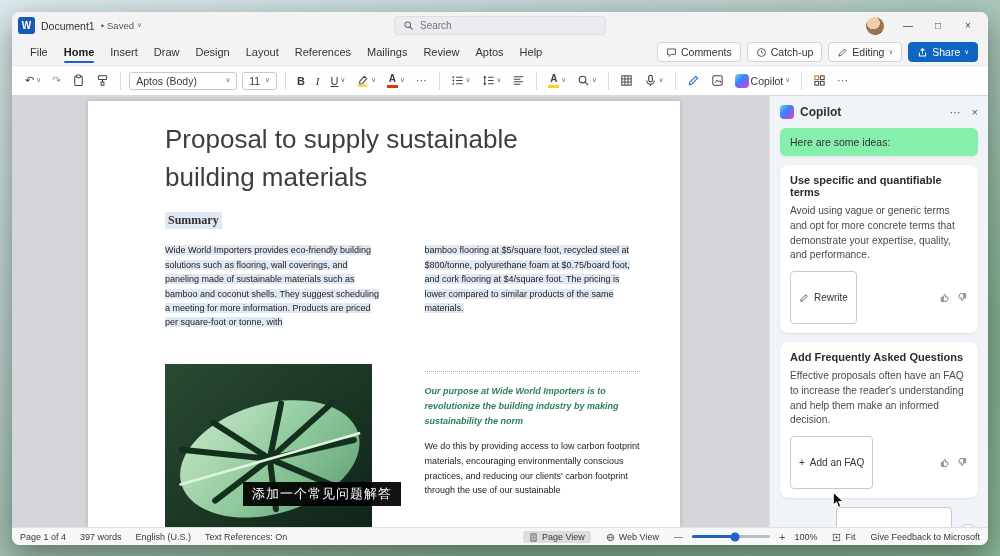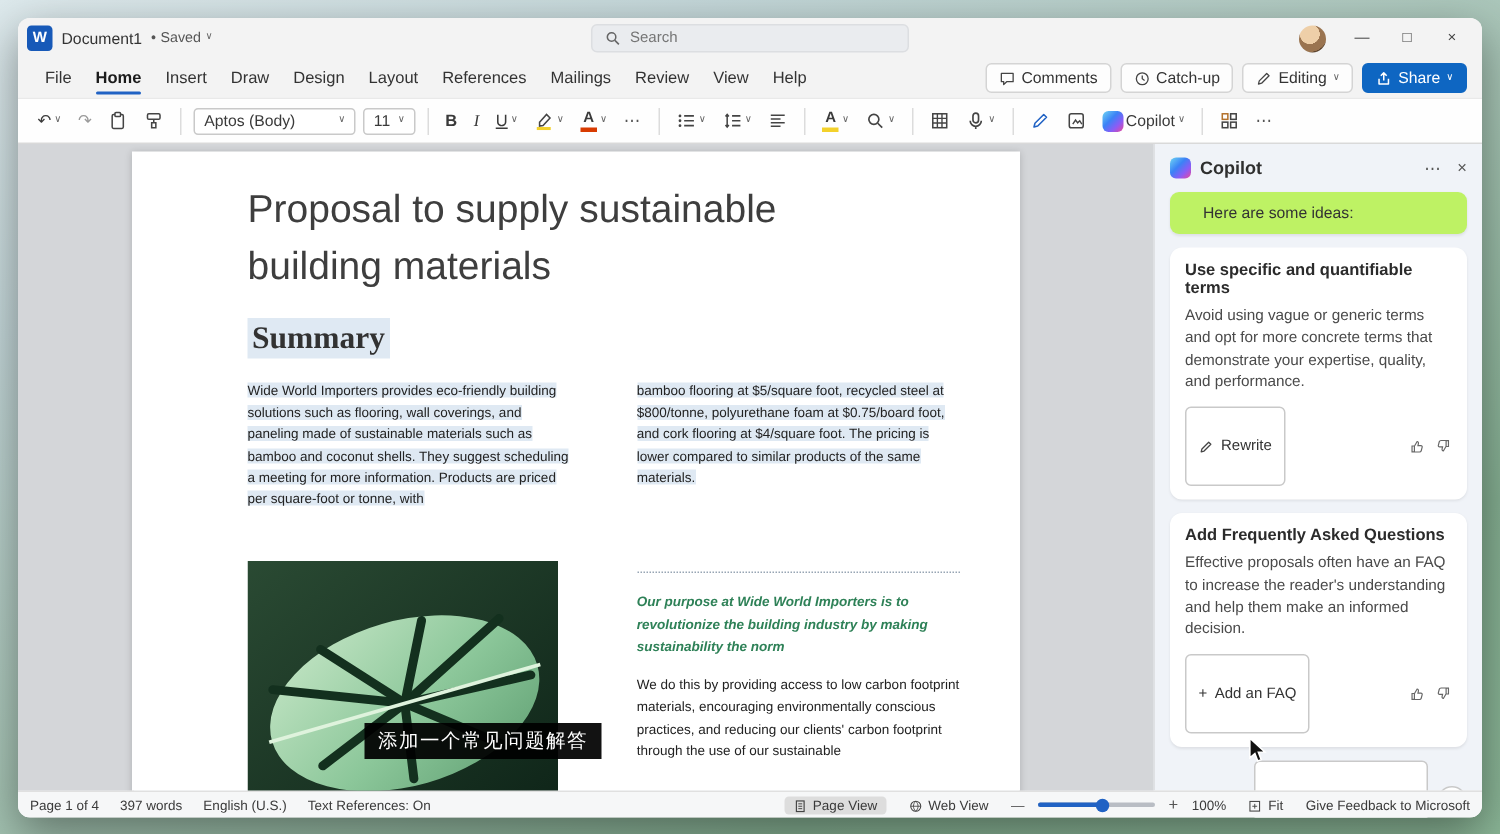--- a/index.html
+++ b/index.html
@@ -38,35 +38,35 @@
 .a-color .bar{width:11px;height:3px;margin-top:1px}
 .bar-red{background:#d83b01}
 .bar-yel{background:#f3d12b}
 .copilot-logo{width:14px;height:14px;border-radius:4px;background:linear-gradient(135deg,#6fd6f3 0%,#3b82f6 40%,#8b5cf6 70%,#ec4899 100%);flex:0 0 auto}
 .ellipsis{font-size:11px;color:#555;letter-spacing:1px}
 
 .main{flex:1;display:flex;min-height:0}
 .canvas{flex:1;background:#d4d6d9;position:relative;overflow:hidden}
 .page{position:absolute;left:76px;top:5px;width:592px;bottom:-20px;background:#fff;box-shadow:0 0 5px rgba(0,0,0,.18);padding:20px 40px 0 77px}
 .doc-h1{font-family:Liberation Sans, sans-serif;font-size:26px;font-weight:400;color:#3e3e3e;line-height:1.45;max-width:420px}
-.doc-h2{display:inline-block;font-family:"Liberation Serif",serif;font-size:21px;font-weight:bold;color:#323232;background:#dfe9f3;padding:1px 3px;margin-top:16px}
+.doc-h2{display:inline-block;font-family:"Liberation Serif",serif;font-size:12px;font-weight:bold;color:#323232;background:#dfe9f3;padding:1px 3px;margin-top:16px}
 .cols{display:flex;gap:44px;margin-top:14px}
 .col{width:216px;font-size:9px;line-height:1.6;color:#222}
 .hl{background:#dfe9f3}
 .leaf-wrap{margin-top:34px;width:207px;height:170px}
 .dotline{border-top:1.5px dotted #97a5b4;margin-top:56px}
 .purpose{color:#2e8157;font-weight:bold;font-style:italic;font-size:9px;line-height:1.65;margin-top:12px}
 .bodytext{font-size:9px;line-height:1.65;color:#222;margin-top:10px}
 .subtitle{position:absolute;left:231px;top:386px;background:rgba(0,0,0,.93);color:#fff;font-size:13px;padding:3px 9px;letter-spacing:1px;white-space:nowrap}
 
 .cp{width:219px;background:#f0f3f8;border-left:1px solid #dfe1e4;display:flex;flex-direction:column;padding:9px 10px 10px;gap:9px;flex:0 0 auto}
 .cp-header{display:flex;align-items:center;gap:6px}
 .cp-title{font-size:12px;font-weight:bold;color:#2f2f2f}
 .cp-hbtns{margin-left:auto;display:flex;gap:10px;color:#555;font-size:11px;align-items:center}
-.cp-intro{background:#bef264;border-radius:6px;padding:8px 22px;font-size:10.5px;color:#333;box-shadow:0 1px 2px rgba(0,0,0,.08)}
+.cp-intro{background:#86efac;border-radius:6px;padding:8px 10px;font-size:10.5px;color:#333;box-shadow:0 1px 2px rgba(0,0,0,.08)}
 .cp-card{background:#fff;border-radius:8px;padding:9px 10px;box-shadow:0 1px 2px rgba(0,0,0,.08);display:flex;flex-direction:column;gap:6px;position:relative}
 .cp-card-title{font-size:11px;font-weight:bold;color:#2b2b2b}
 .cp-card-body{font-size:10.2px;line-height:1.45;color:#4a4a4a}
 .cp-actions{display:flex;align-items:center;margin-top:2px}
 .pill{display:flex;align-items:center;gap:5px;border:1px solid #c9c9c9;border-radius:4px;padding:20px 8px;font-size:10px;color:#333;background:#fff;white-space:nowrap}
 .thumbs{margin-left:auto;display:flex;gap:7px;align-items:center}
 .cp-more{margin-top:auto;display:flex;justify-content:flex-end;align-items:center;gap:6px}
 .roundbtn{width:20px;height:20px;border:1px solid #c9c9c9;border-radius:50%;background:#fff;display:flex;align-items:center;justify-content:center}
 .cp-input{background:#fff;border:1px solid #cfd2d6;border-radius:8px;padding:8px;display:flex;flex-direction:column;gap:4px;height:66px}
 .cp-input textarea{border:none;outline:none;resize:none;font-size:10.2px;color:#333;flex:1;background:transparent;font-family:"Liberation Sans",sans-serif}
@@ -125,21 +125,21 @@
     <div class="tabrow">
       <span class="rtab">File</span>
       <span class="rtab active">Home</span>
       <span class="rtab">Insert</span>
       <span class="rtab">Draw</span>
       <span class="rtab">Design</span>
       <span class="rtab">Layout</span>
       <span class="rtab">References</span>
       <span class="rtab">Mailings</span>
       <span class="rtab">Review</span>
-      <span class="rtab">View</span>
+      <span class="rtab">Aptos</span>
       <span class="rtab">Help</span>
       <div class="tab-right">
         <div class="chipbtn">
           <svg width="11" height="11" viewBox="0 0 14 14">
               <path d="M2 2.5h10v7H6.5L4 12V9.5H2z" stroke="#444" fill="none" stroke-width="1.1" stroke-linejoin="round"></path>
             </svg>
           <span>Comments</span>
         </div>
         <div class="chipbtn">
           <svg width="11" height="11" viewBox="0 0 14 14">

